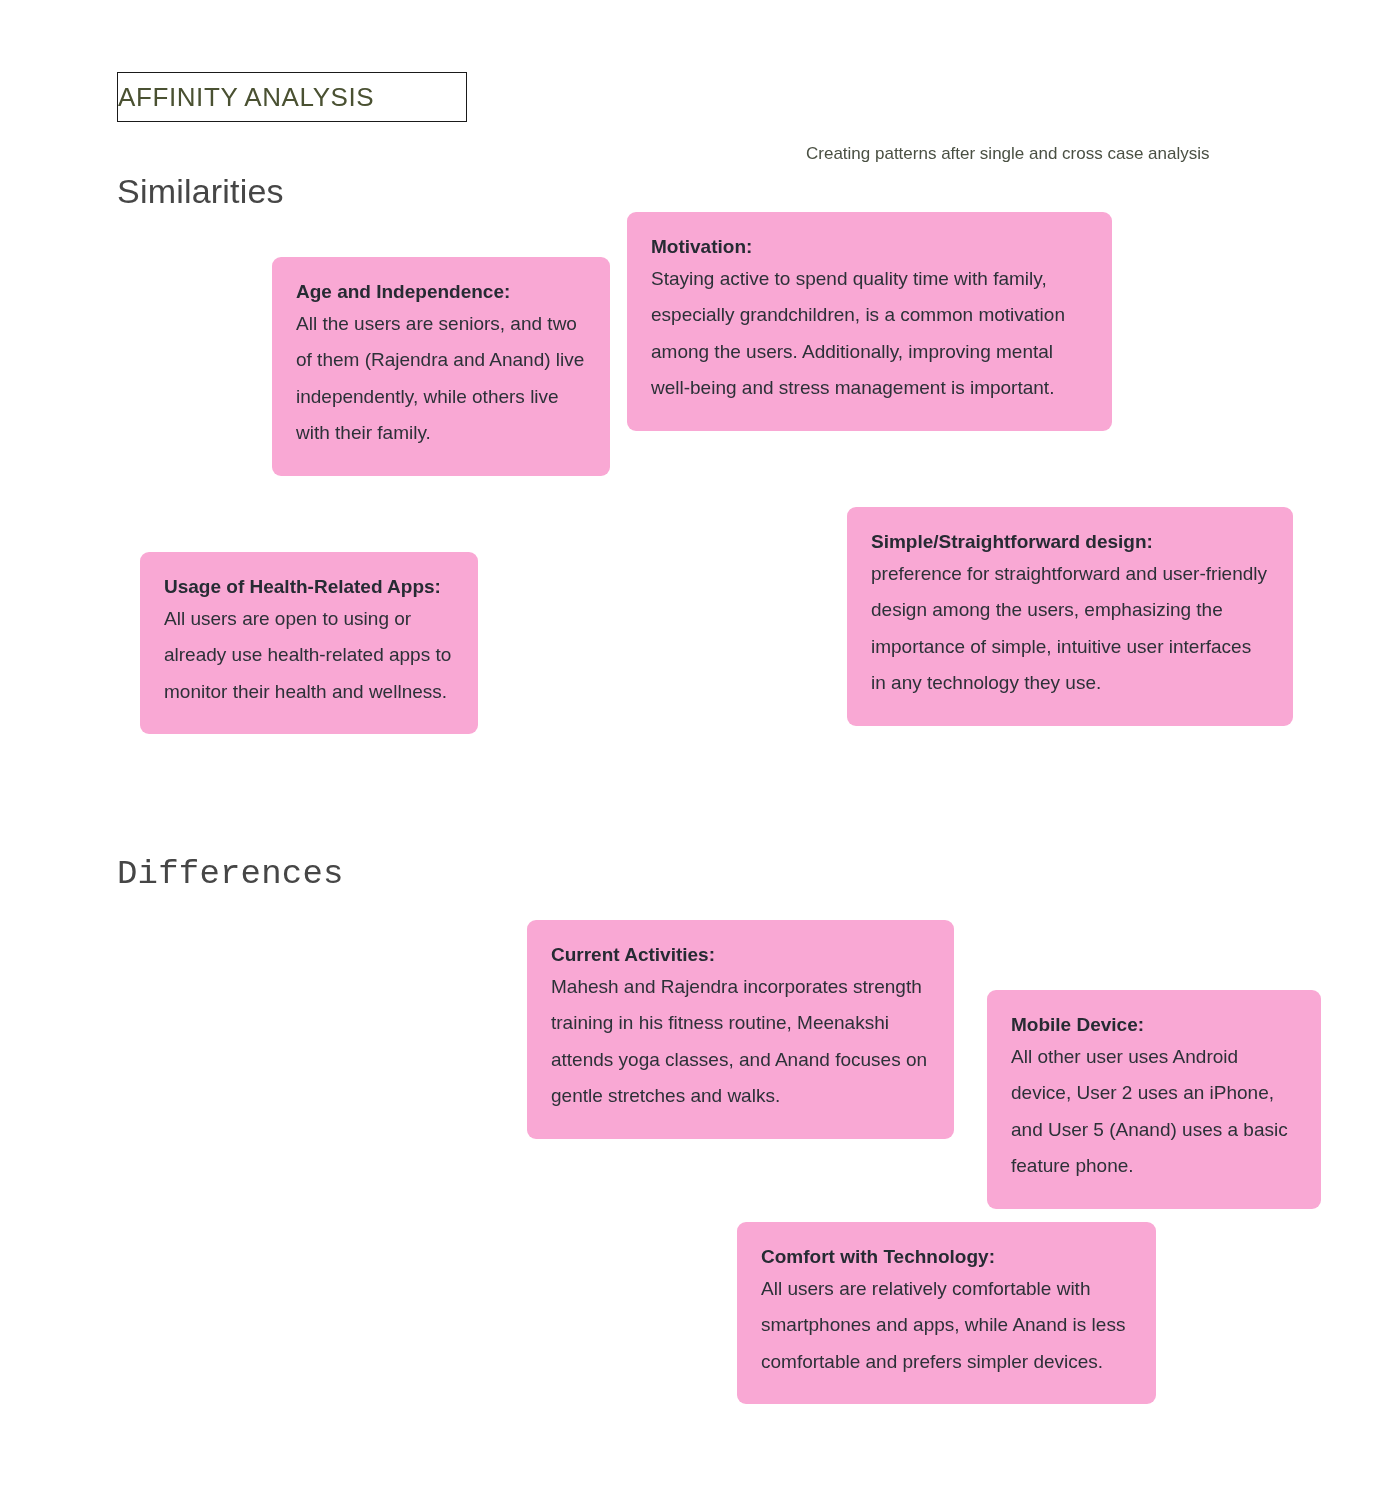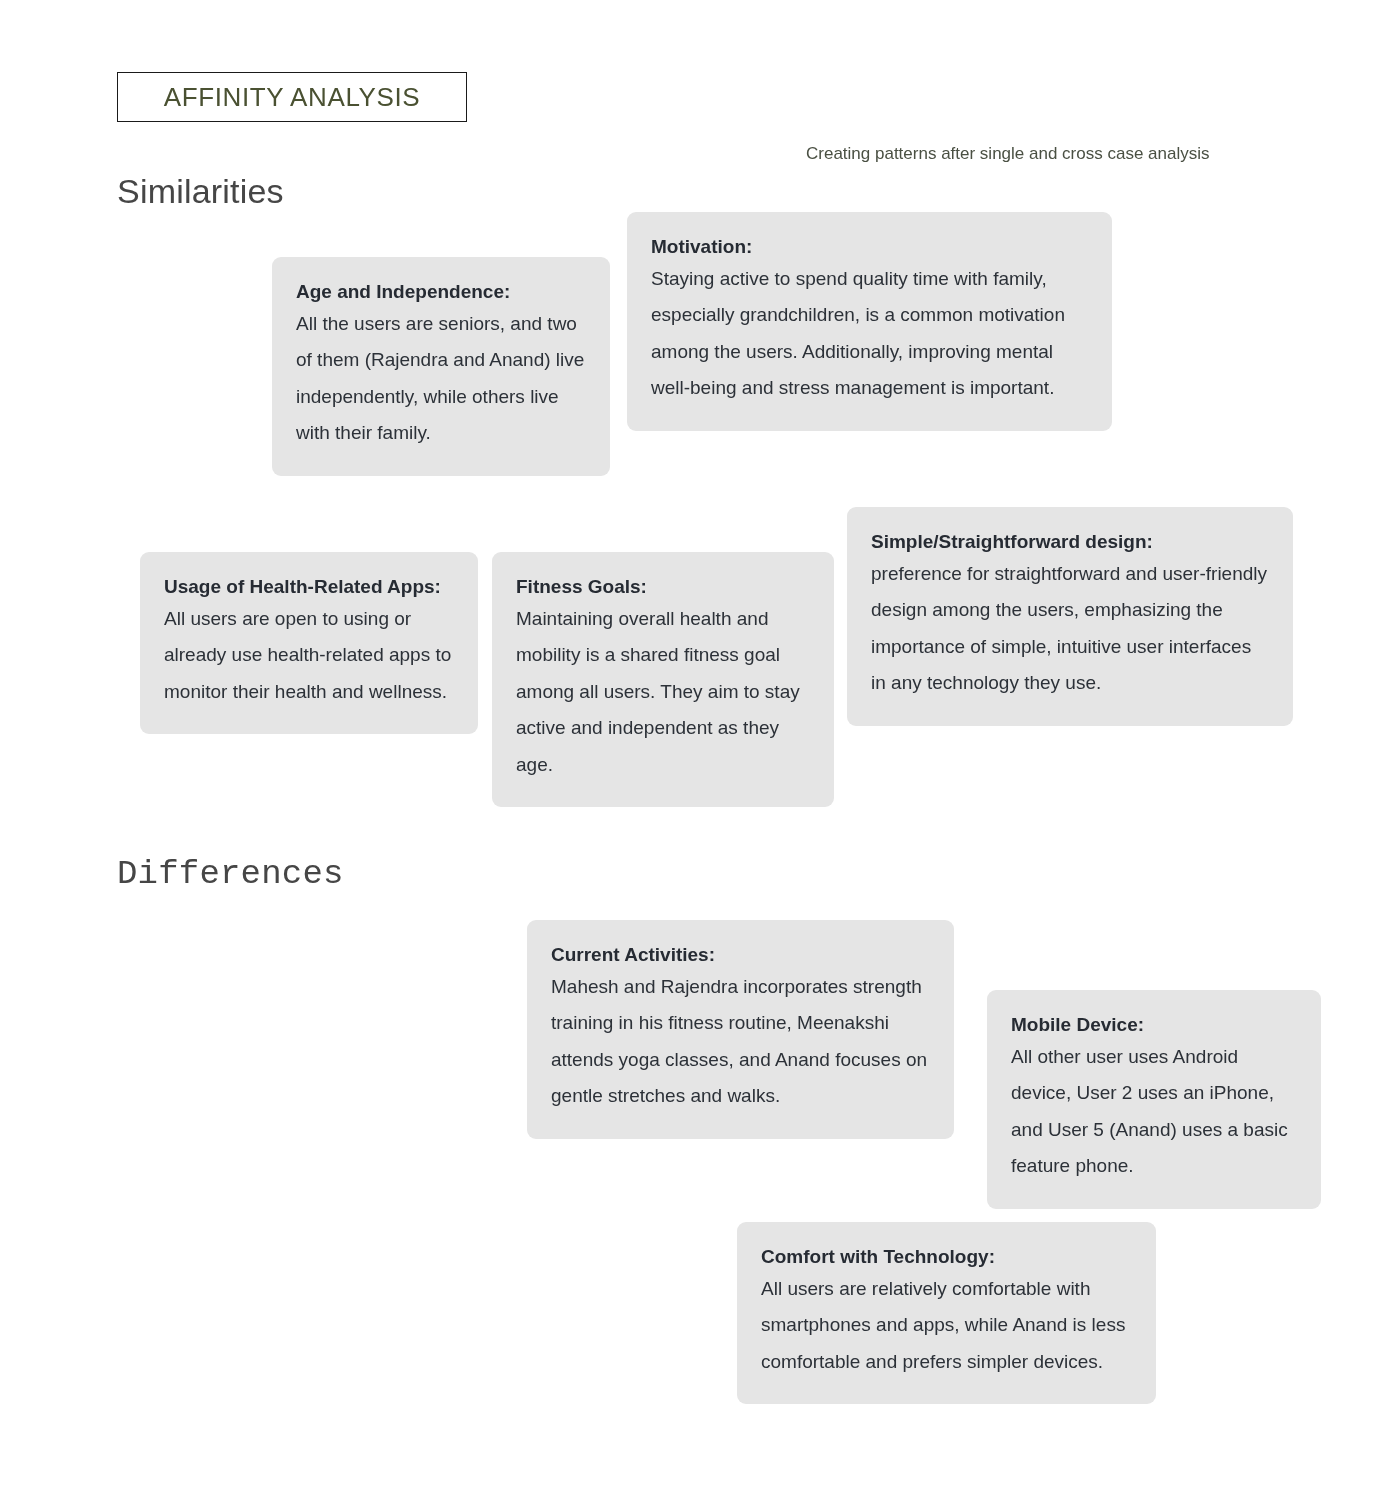--- a/index.html
+++ b/index.html
@@ -23,21 +23,21 @@
   .title-box {
     position: absolute;
     left: 117px;
     top: 72px;
     width: 350px;
     height: 50px;
     border: 1.5px solid #1a1a1a;
     background: #ffffff;
     display: flex;
     align-items: center;
-    justify-content: center;
+    justify-content: flex-start;
   }
   .title-box span {
     font-size: 26px;
     letter-spacing: 0.6px;
     color: #4a5132;
     font-weight: 400;
     white-space: nowrap;
   }
 
   
@@ -58,21 +58,21 @@
     color: #464646;
     letter-spacing: 0.2px;
     white-space: nowrap;
   }
   #heading-similarities { left: 117px; top: 172px; }
   #heading-differences  { left: 117px; top: 855px; font-family: Liberation Mono, monospace; }
 
   
   .card {
     position: absolute;
-    background: #e5e5e5;
+    background: #f9a8d4;
     border-radius: 9px;
     padding: 22px 24px 24px 24px;
   }
   .card .card-title {
     display: block;
     font-size: 19px;
     font-weight: 700;
     color: #262b33;
     line-height: 1.36;
     margin-bottom: 1px;
@@ -120,24 +120,20 @@
   <div class="card" id="card-motivation">
     <span class="card-title">Motivation:</span>
     <span class="card-body">Staying active to spend quality time with family, especially grandchildren, is a common motivation among the users. Additionally, improving mental well-being and stress management is important.</span>
   </div>
 
   <div class="card" id="card-apps">
     <span class="card-title">Usage of Health-Related Apps:</span>
     <span class="card-body">All users are open to using or already use health-related apps to monitor their health and wellness.</span>
   </div>
 
-  <div class="card" id="card-fitness">
-    <span class="card-title">Fitness Goals:</span>
-    <span class="card-body">Maintaining overall health and mobility is a shared fitness goal among all users. They aim to stay active and independent as they age.</span>
-  </div>
 
   <div class="card" id="card-design">
     <span class="card-title">Simple/Straightforward design:</span>
     <span class="card-body">preference for straightforward and user-friendly design among the users, emphasizing the importance of simple, intuitive user interfaces in any technology they use.</span>
   </div>
 
   <div class="section-heading" id="heading-differences">Differences</div>
 
 
   <div class="card" id="card-activities">

